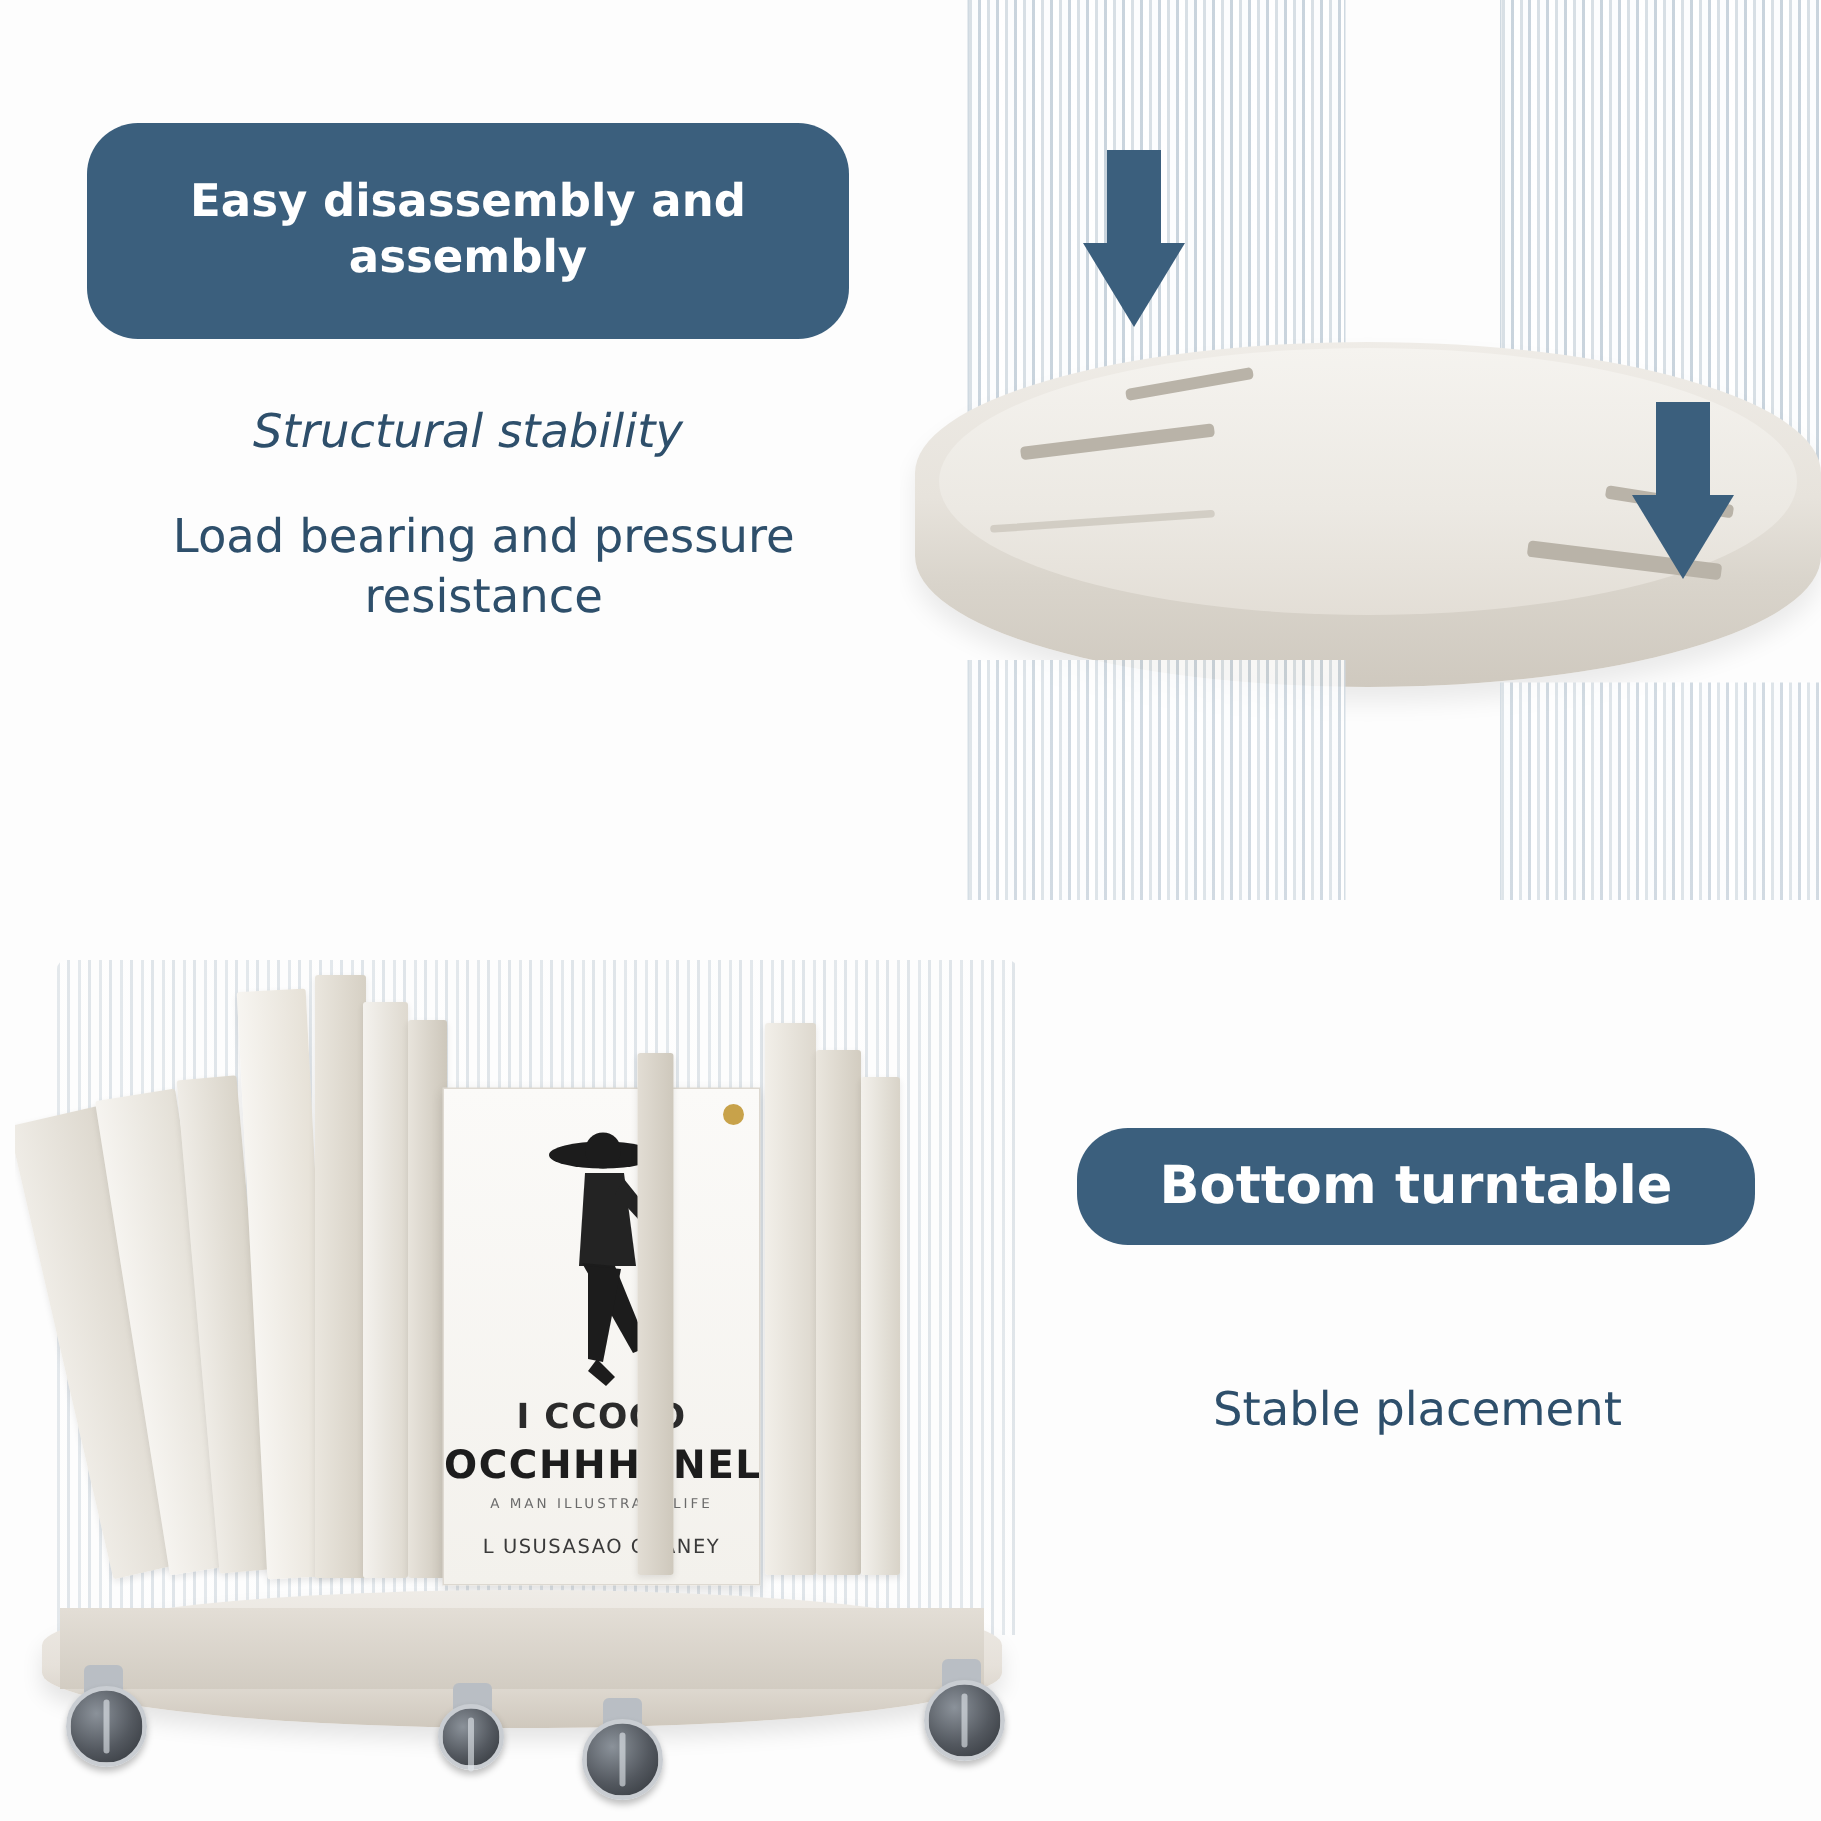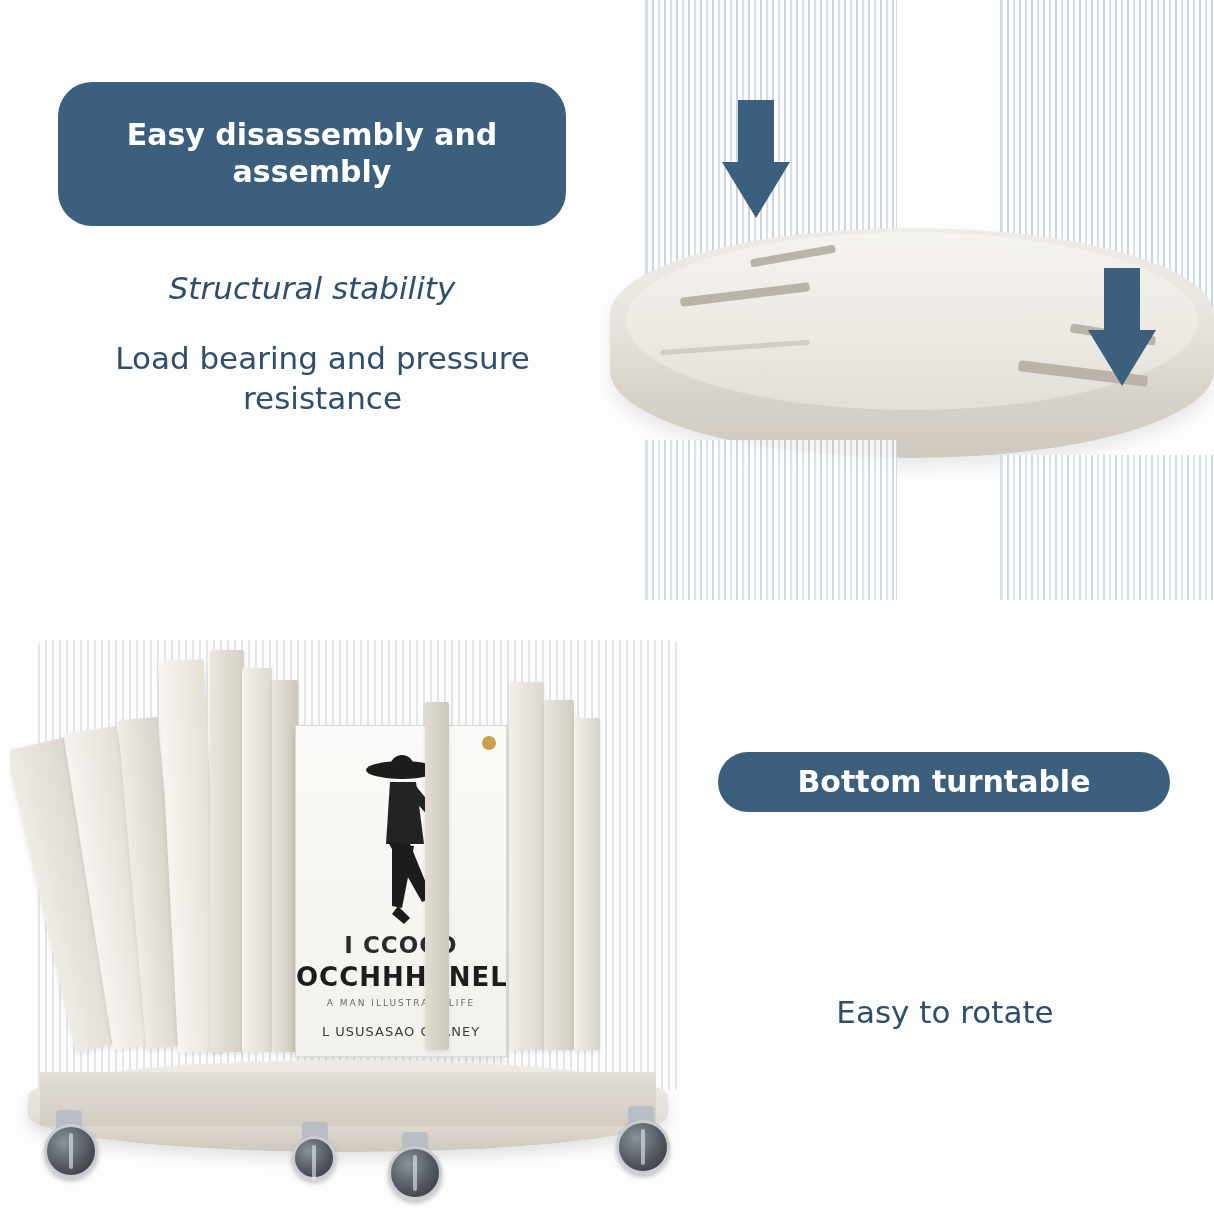--- a/index.html
+++ b/index.html
@@ -14,21 +14,21 @@
         font-weight:bold;line-height:1.22;box-sizing:border-box;}
 
   
   #pill-top{left:58px;top:82px;width:508px;height:144px;font-size:30px;padding:16px 26px;}
   .subtitle{position:absolute;color:#2e4f6b;font-size:31px;white-space:pre-line;
             text-align:center;line-height:1.3;}
   #sub-top-1{left:58px;top:268px;width:508px;font-style:italic;}
   #sub-top-2{left:50px;top:338px;width:545px;}
 
   
-  #pill-bottom{left:718px;top:752px;width:452px;height:60px;font-size:30px;}
+  #pill-bottom{left:718px;top:752px;width:452px;height:78px;font-size:35px;}
   #sub-bot-1{left:700px;top:920px;width:490px;}
   #sub-bot-2{left:700px;top:992px;width:490px;}
 
   
   .photo-top{position:absolute;left:600px;top:0;width:614px;height:600px;overflow:hidden;}
   .acr-col{position:absolute;background:
       repeating-linear-gradient(90deg,
         rgba(214,222,228,.95) 0px, rgba(214,222,228,.95) 2px,
         rgba(252,253,254,.98) 2px, rgba(252,253,254,.98) 6px,
         rgba(196,208,218,.9) 6px, rgba(196,208,218,.9) 8px,
@@ -182,15 +182,15 @@
 
     <div class="caster-arm" style="left:392px;top:512px;"></div>
     <div class="caster" style="left:378px;top:526px;"></div>
 
     <div class="caster-arm" style="left:618px;top:486px;"></div>
     <div class="caster" style="left:606px;top:500px;"></div>
   </div>
 
   <div class="pill" id="pill-bottom">Bottom turntable</div>
 
+  <div class="subtitle" id="sub-bot-1">Stable placement</div>
 
-  <div class="subtitle" id="sub-bot-2">Easy to rotate</div>
 </div>
 
 </body></html>

